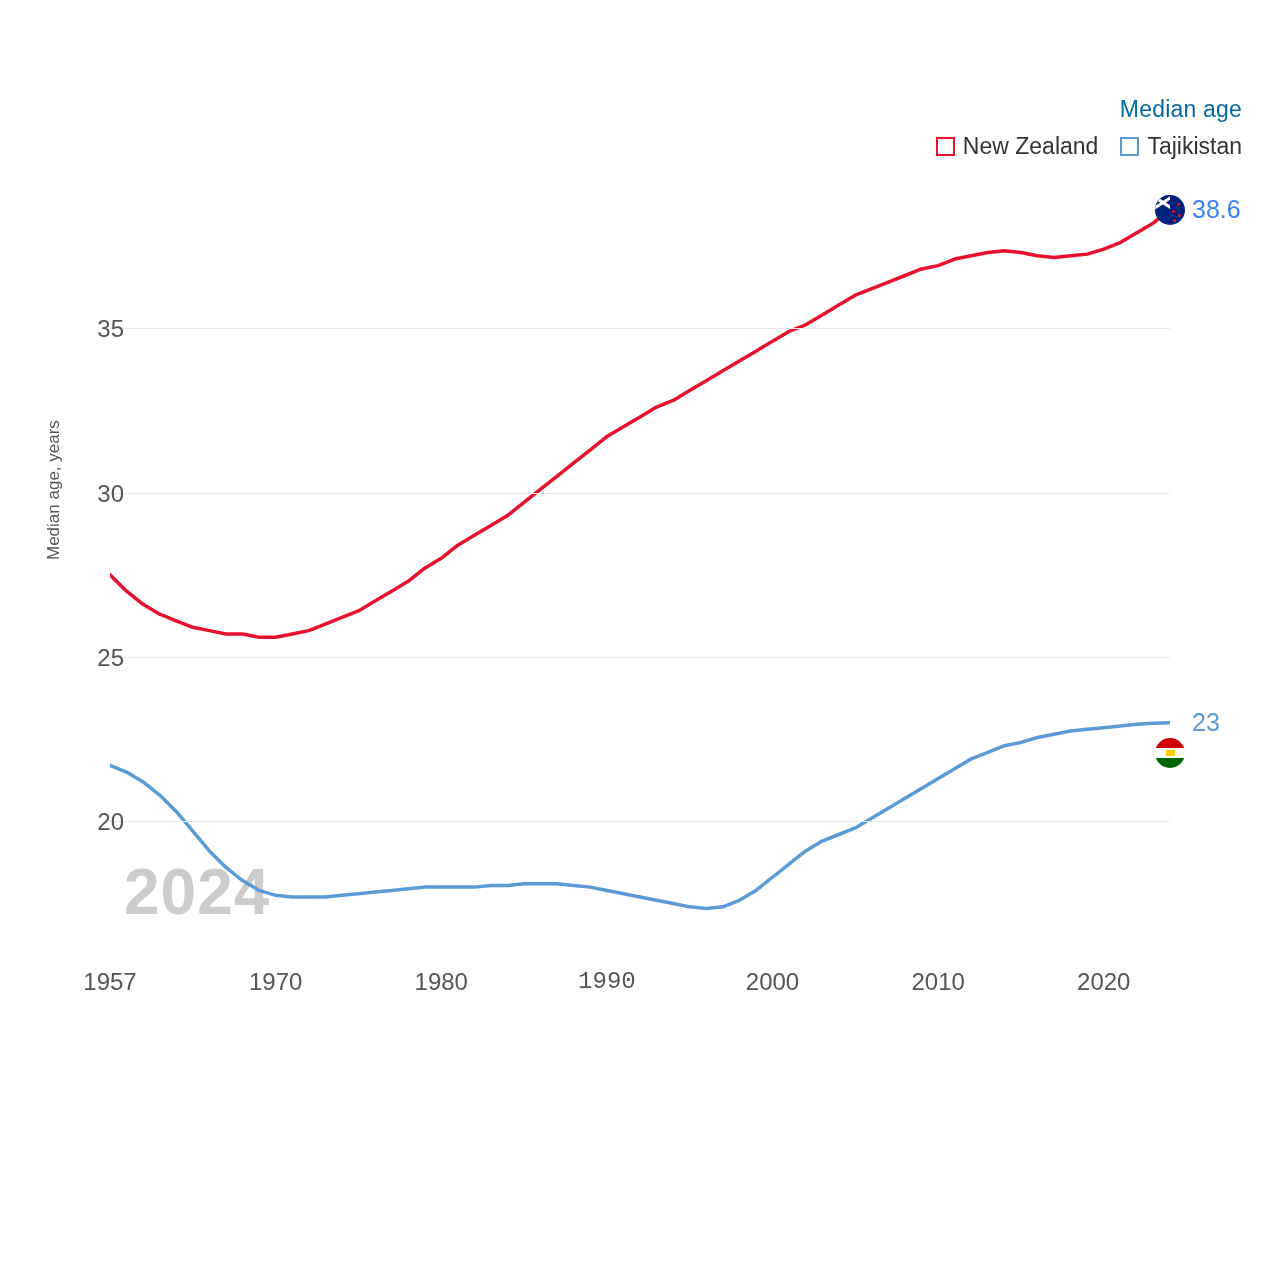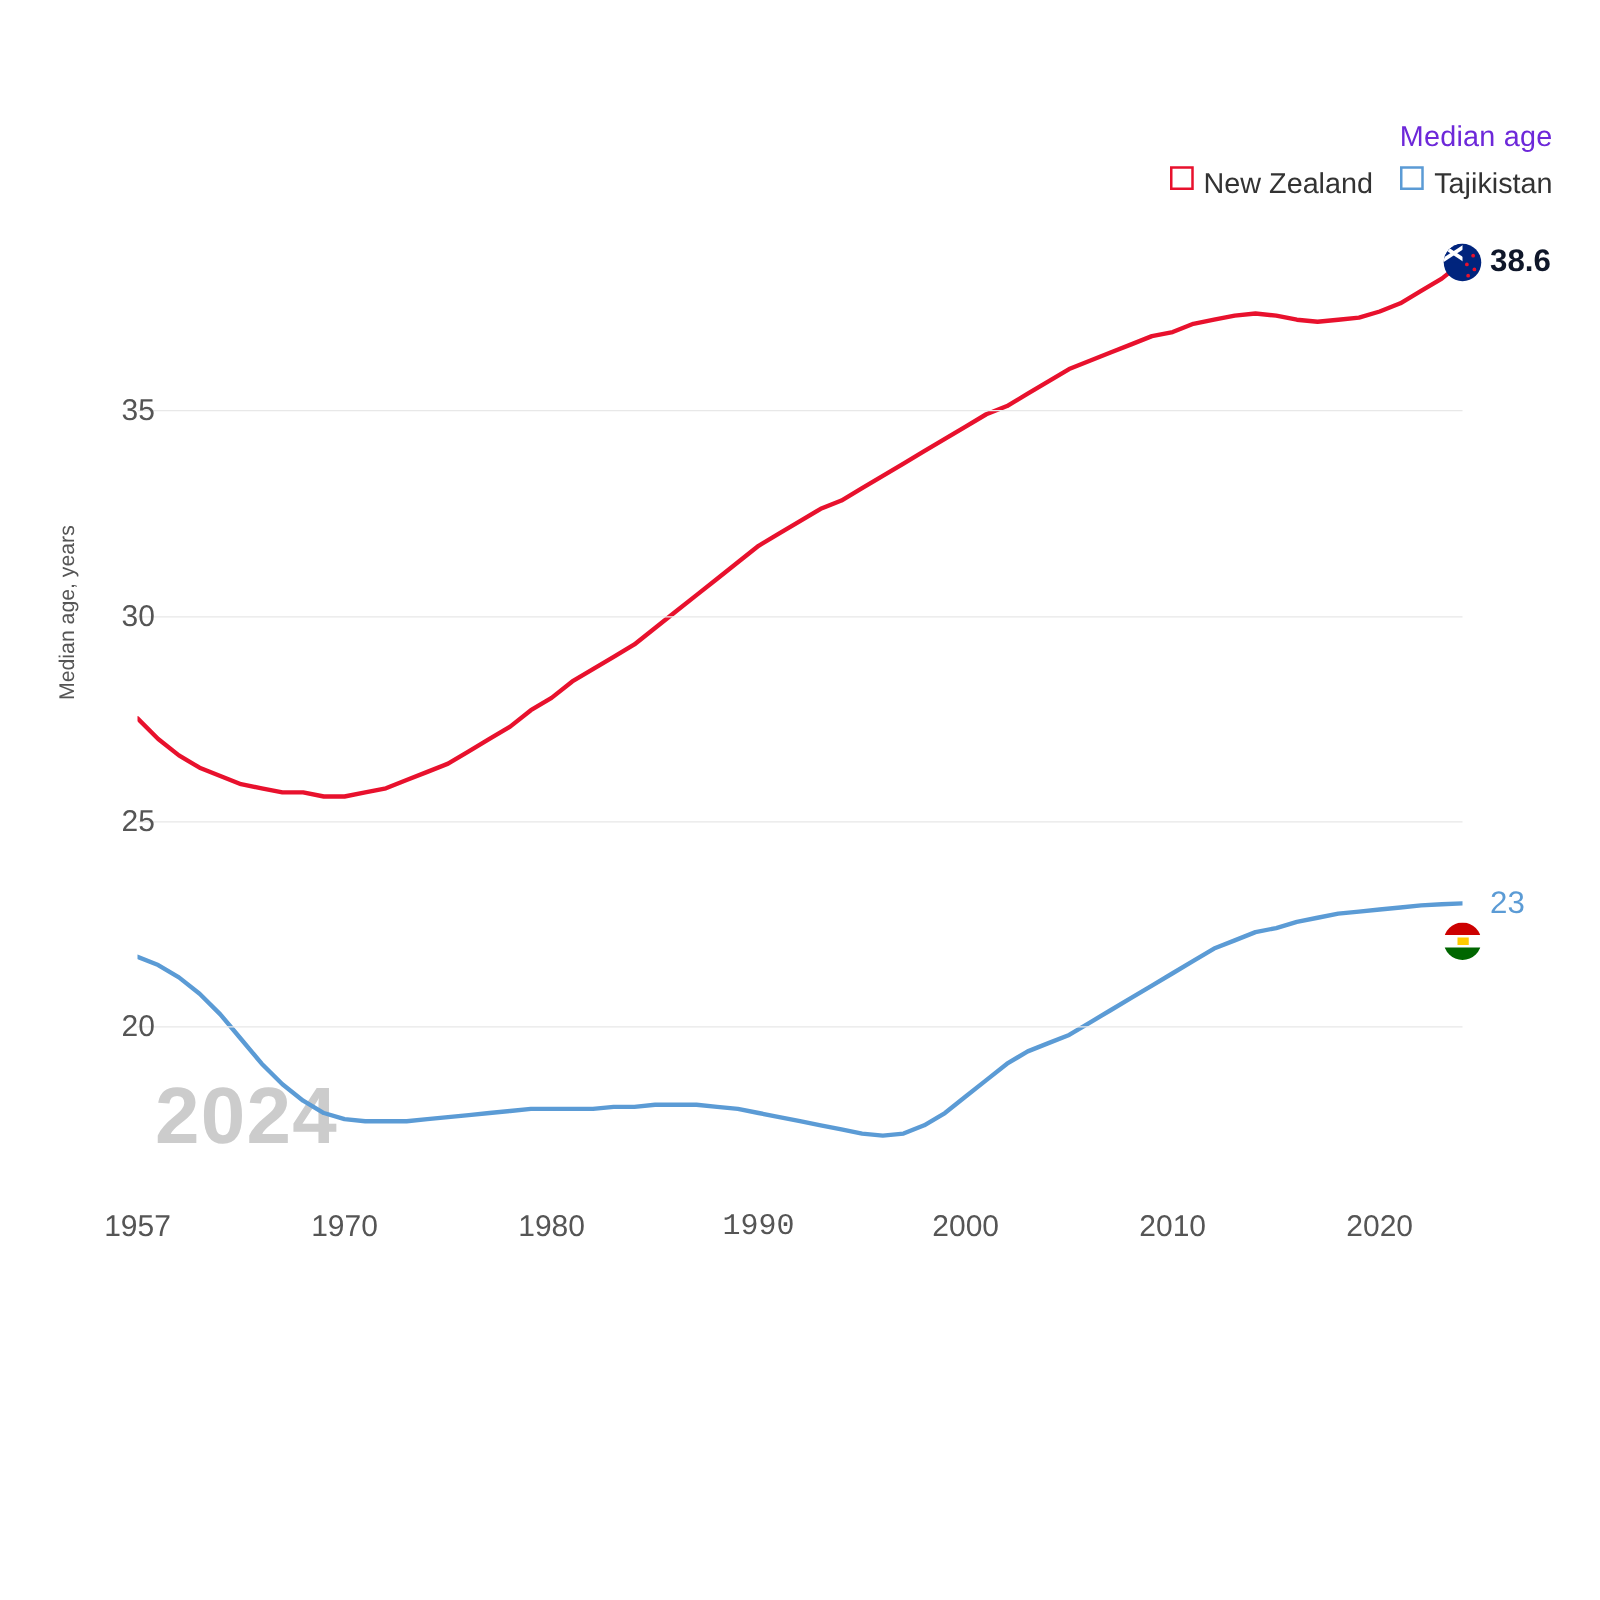--- a/index.html
+++ b/index.html
@@ -24,35 +24,35 @@
 
   
   .legend {
     position: absolute;
     right: 38px;
     top: 96px;
     text-align: right;
   }
   .legend-title {
     font-size: 23px;
-    color: #6d28d9;
+    color: #0369a1;
     margin-bottom: 10px;
     letter-spacing: 0.2px;
   }
   .legend-items {
     display: flex;
     flex-direction: row;
     gap: 22px;
     justify-content: flex-end;
     align-items: center;
   }
   .legend-item {
     display: flex;
     flex-direction: row;
-    align-items: flex-start;
+    align-items: center;
     gap: 8px;
   }
   .legend-swatch {
     width: 19px;
     height: 19px;
     border: 2.5px solid #e8112d;
     background: #ffffff;
     box-sizing: border-box;
   }
   .legend-swatch.blue { border-color: #5b9bd5; }
@@ -118,21 +118,21 @@
     width: 30px;
     height: 30px;
     border-radius: 50%;
     overflow: hidden;
     border: 0;
   }
   .end-value {
     position: absolute;
     font-size: 25px;
   }
-  .end-value.red { color: #0f172a; font-weight: bold; }
+  .end-value.red { color: #3b82f6; }
   .end-value.blue { color: #5b9bd5; }
 
   
   .flag-nz {
     background: #00247d;
     position: relative;
   }
   .flag-nz .uj {
     position: absolute;
     left: 0; top: 0;

